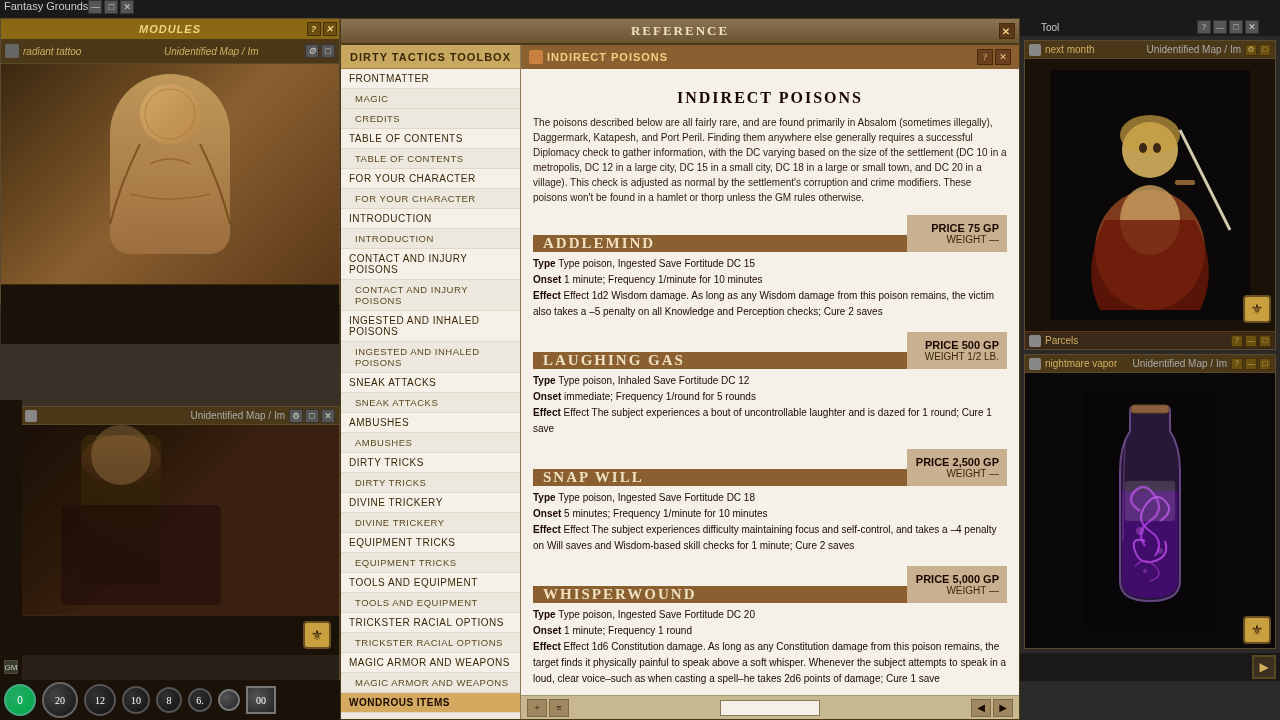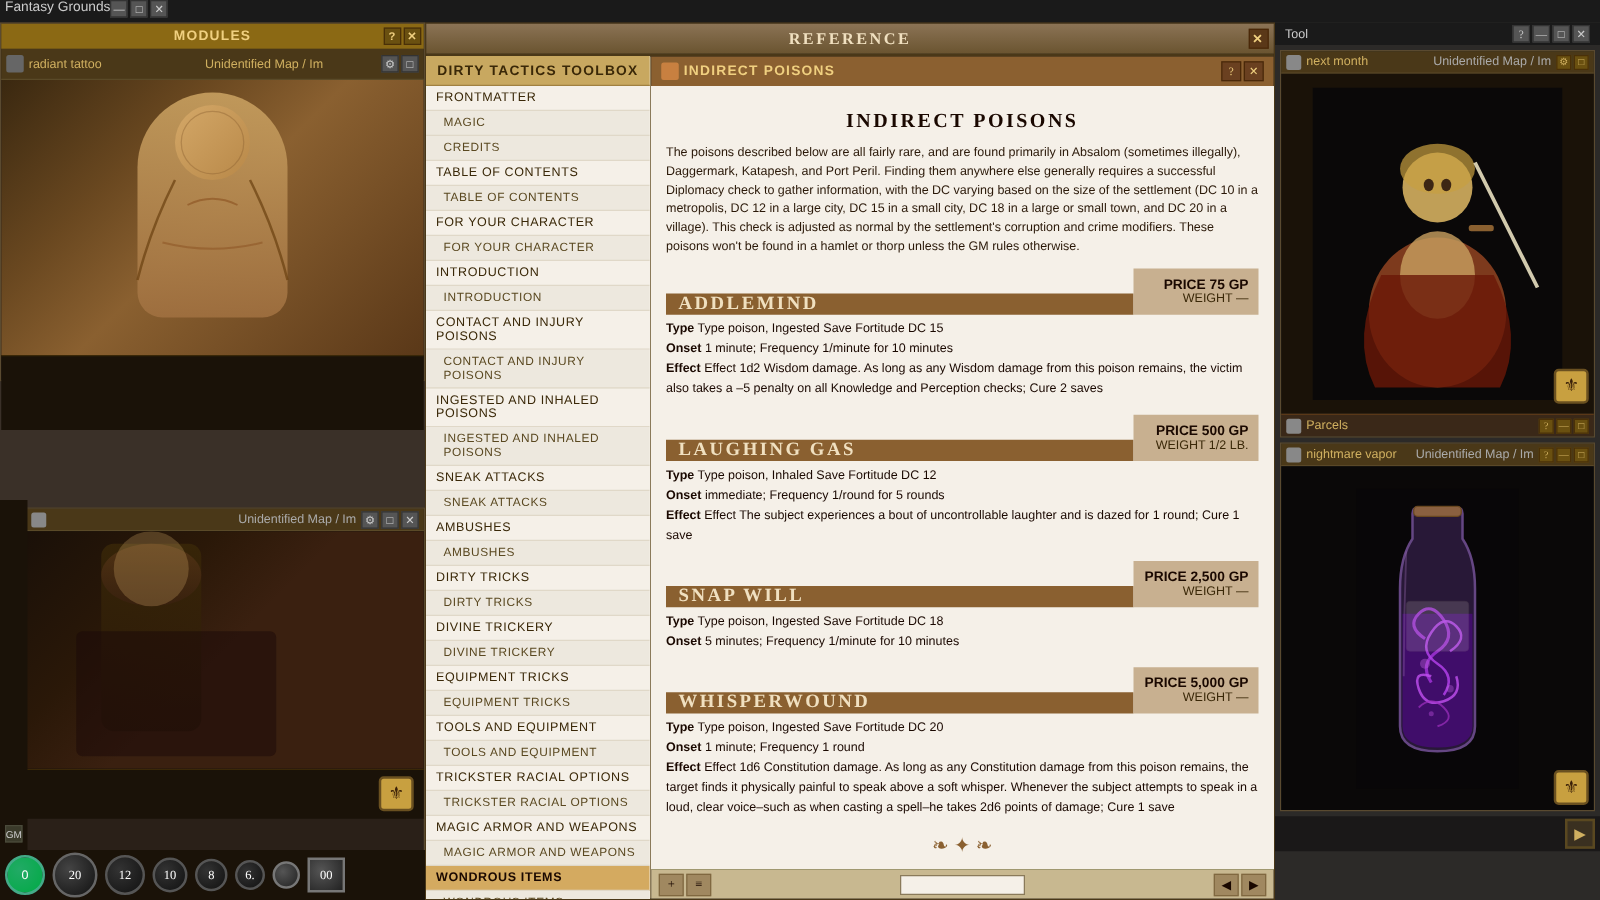--- a/index.html
+++ b/index.html
@@ -59,20 +59,21 @@
 
     
     .module-box {
       position: absolute;
       background: #2a2018;
       border: 1px solid #5a4a30;
     }
     .module-box-1 {
       top: 0; left: 0; right: 0;
       height: 287px;
+      font-style: italic;
     }
     .module-box-2 {
       top: 388px; left: 20px; right: 0;
       height: 290px;
     }
 
     .module-header {
       height: 20px;
       background: #8B6914;
       display: flex;
@@ -424,21 +425,21 @@
       flex-shrink: 0;
       display: flex;
       flex-direction: column;
     }
 
     .right-top-bar {
       height: 18px;
       background: #1a1a1a;
       display: flex;
       align-items: center;
-      padding: 0 8px;
+      padding: 0 21px;
       gap: 4px;
     }
     .right-top-label {
       color: #ccc;
       font-size: 10px;
       font-family: Arial, sans-serif;
     }
     .right-top-btns { margin-left: auto; display: flex; gap: 2px; }
     .right-top-btn {
       width: 14px; height: 14px;
@@ -722,20 +723,21 @@
     <div class="poison-name-bar">
       <div class="poison-name">SNAP WILL</div>
       <div class="poison-price-block">
         <span class="poison-price">PRICE 2,500 GP</span>
         <span class="poison-weight">WEIGHT —</span>
       </div>
     </div>
     <div class="poison-details">
       <span><strong>Type</strong> Type poison, Ingested Save Fortitude DC 18</span><br>
       <span><strong>Onset</strong> 5 minutes; Frequency 1/minute for 10 minutes</span><br>
+      <span><strong>Effect</strong> Effect The subject experiences difficulty maintaining focus and self-control, and takes a –4 penalty on Will saves and Wisdom-based skill checks for 1 minute; Cure 2 saves</span>
     </div>
   </div>
                 <div class="poison-entry">
     <div class="poison-name-bar">
       <div class="poison-name">WHISPERWOUND</div>
       <div class="poison-price-block">
         <span class="poison-price">PRICE 5,000 GP</span>
         <span class="poison-weight">WEIGHT —</span>
       </div>
     </div>

